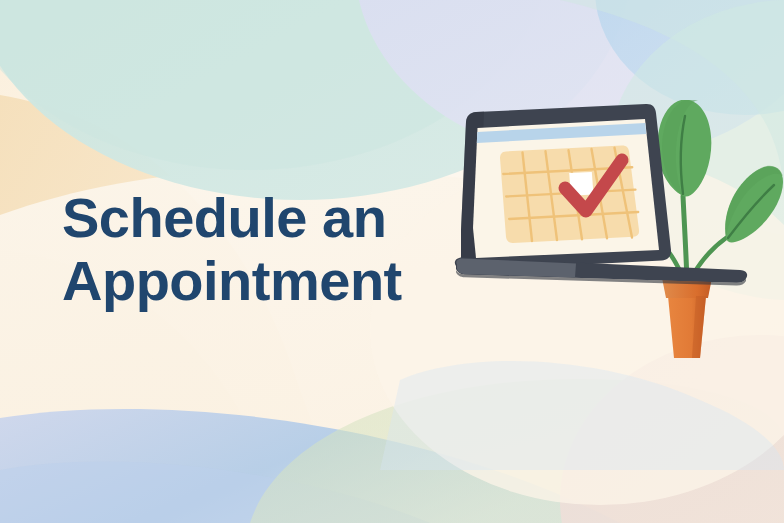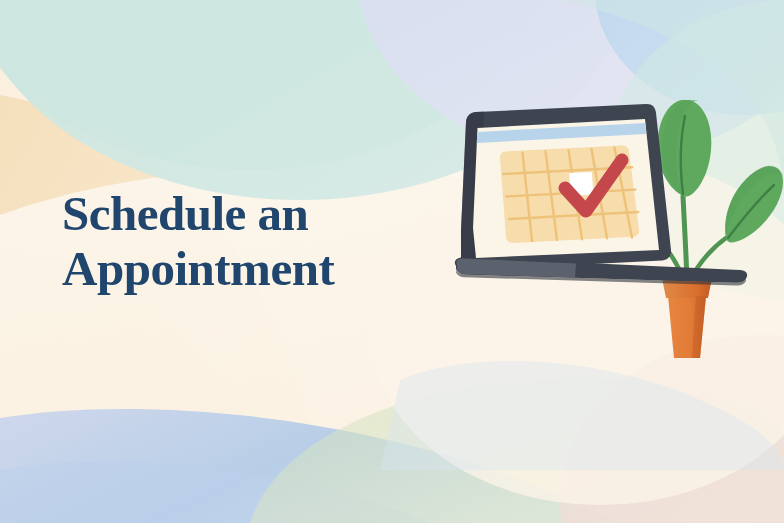--- a/index.html
+++ b/index.html
@@ -22,28 +22,27 @@
     position: absolute;
     inset: 0;
     width: 784px;
     height: 523px;
   }
   #headline {
     position: absolute;
     left: 62px;
     top: 186px;
     width: 400px;
-    font-size: 49px;
+    font-size: 56px;
     font-weight: 700;
     line-height: 1.13;
     letter-spacing: -0.5px;
     color: #20466E;
     margin: 0;
     white-space: pre-line;
-    font-family: Liberation Serif, serif;
   }
   #illustration {
     position: absolute;
     left: 440px;
     top: 100px;
     width: 344px;
     height: 290px;
   }
 </style>
 </head>

